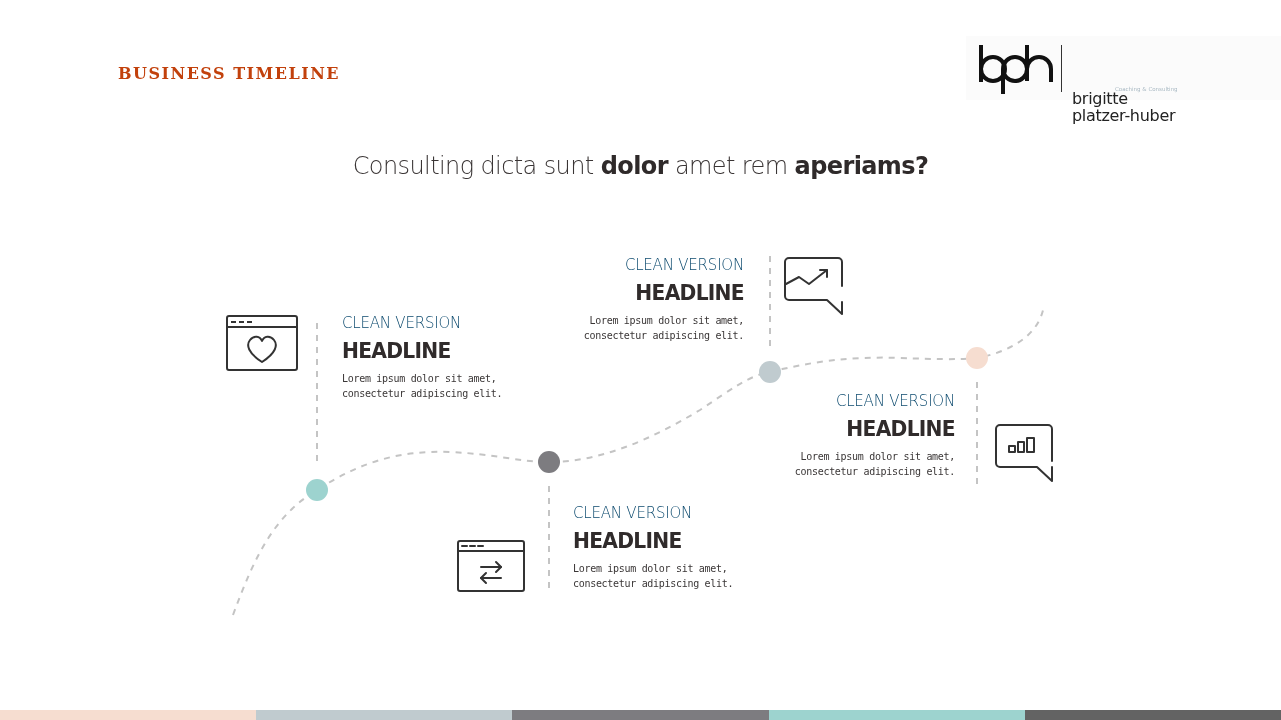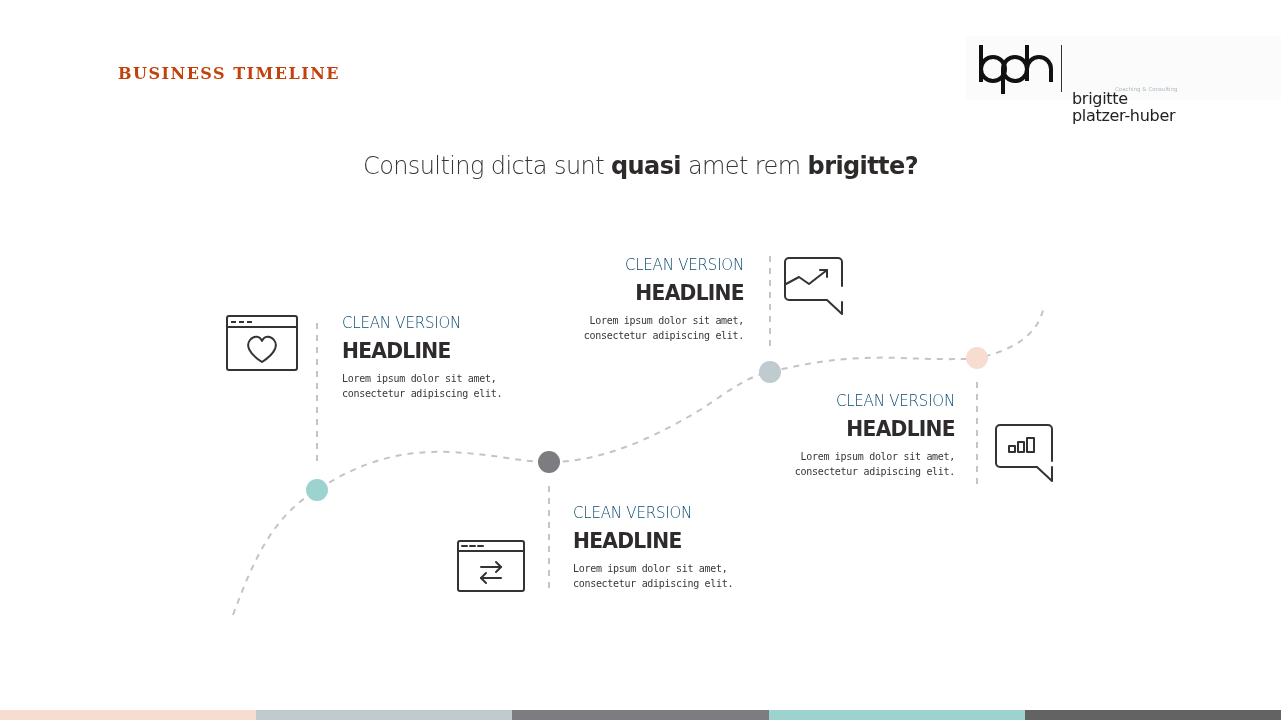--- a/index.html
+++ b/index.html
@@ -76,21 +76,21 @@
     <path d="M51 27 a12 12 0 0 1 24 0 v13"></path>
   </g>
 </svg>
 <div class="logo-divider"></div>
 <div class="logo-name">
   <div>brigitte</div>
   <div>platzer-huber</div>
 </div>
 <div class="logo-tag">Coaching &amp; Consulting</div>
 
-<div class="subtitle"><span>Consulting dicta sunt </span><b>quasi</b><span> amet rem </span><b>brigitte?</b></div>
+<div class="subtitle"><span>Consulting dicta sunt </span><b>dolor</b><span> amet rem </span><b>aperiams?</b></div>
 
 <svg class="timeline" width="1281" height="720">
   <path d="M233 615 C 255 555, 275 515, 317 490 C 360 462, 400 450, 450 452 C 495 454, 520 462, 549 462 C 600 462, 650 440, 700 410 C 730 390, 750 375, 770 372 C 810 362, 850 356, 900 358 C 935 359, 955 360, 977 358 C 1010 352, 1040 335, 1044 305" fill="none" stroke="#c4c4c4" stroke-width="2" stroke-dasharray="6 6"></path>
   <line x1="317" y1="323" x2="317" y2="466" stroke="#c4c4c4" stroke-width="2" stroke-dasharray="6 6"></line>
   <line x1="549" y1="486" x2="549" y2="592" stroke="#c4c4c4" stroke-width="2" stroke-dasharray="6 6"></line>
   <line x1="770" y1="256" x2="770" y2="350" stroke="#c4c4c4" stroke-width="2" stroke-dasharray="6 6"></line>
   <line x1="977" y1="382" x2="977" y2="484" stroke="#c4c4c4" stroke-width="2" stroke-dasharray="6 6"></line>
   <circle cx="317" cy="490" r="11" fill="#9dd3cf"></circle>
   <circle cx="549" cy="462" r="11" fill="#7d7c80"></circle>
   <circle cx="770" cy="372" r="11" fill="#c0cbcf"></circle>

